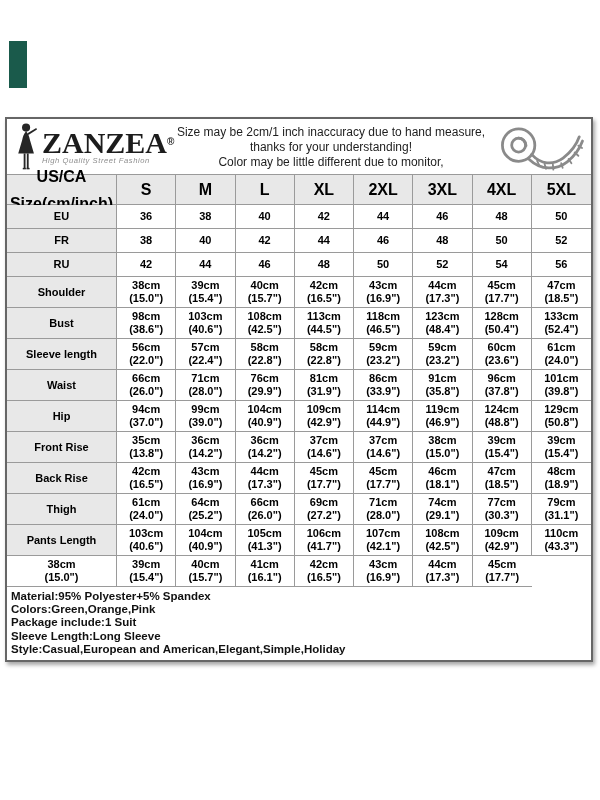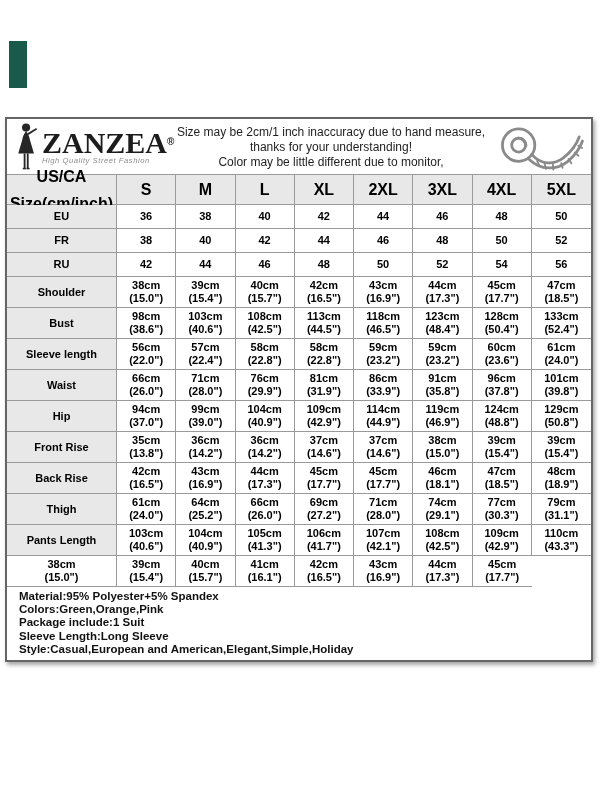--- a/index.html
+++ b/index.html
@@ -53,21 +53,21 @@
     font-weight:bold;font-size:11px;line-height:13px;color:#000;
     box-sizing:border-box;text-align:center;background:#fff;
   }
   .cell.last{border-right:none;}
   .cell.gray{background:#e8e8e8;}
   .cell.hdr{font-size:16px;gap:14px;}
   .cell .sub{font-size:11px;}
   
   .details{
     padding:3px 16px 4px 4px;font-size:11.5px;font-weight:bold;
-    line-height:13.2px;color:#111;margin-left:8px;
+    line-height:13.2px;color:#111;
   }
   .details div{white-space:nowrap;}
 </style>
 </head>
 <body>
 
 <div class="corner-mark" style="background: rgb(26, 90, 75);"></div>
 
 <div class="sheet">
 

